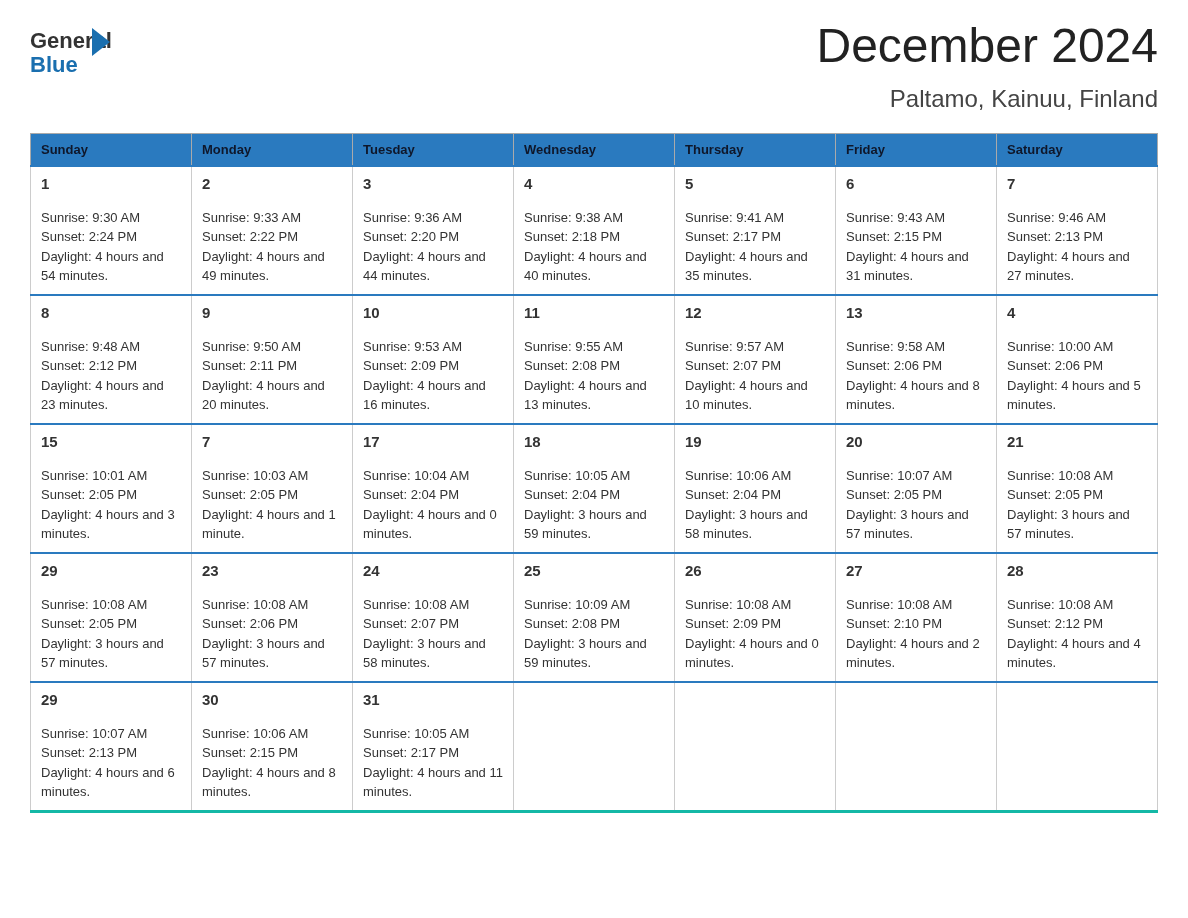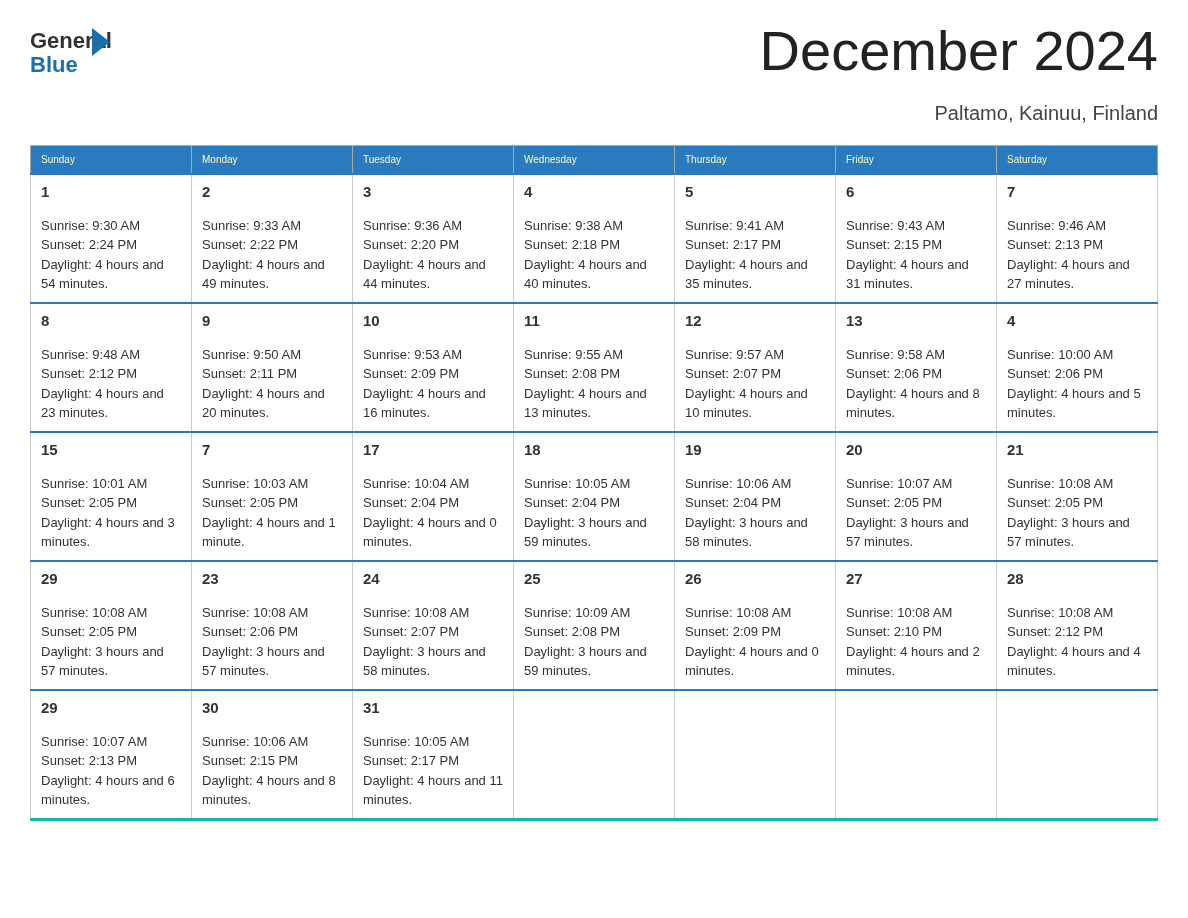--- a/index.html
+++ b/index.html
@@ -21,40 +21,40 @@
       align-items: center;
     }
     .logo-icon {
       display: flex;
       align-items: center;
     }
     .title-section {
       text-align: right;
     }
     .month-title {
-      font-size: 56px;
+      font-size: 48px;
       font-weight: normal;
       color: #222;
       line-height: 1.1;
     }
     .location-title {
-      font-size: 20px;
+      font-size: 24px;
       color: #444;
-      margin-top: 20px;
+      margin-top: 12px;
     }
     .calendar {
       width: 100%;
       border-collapse: collapse;
       border: 1px solid #aaa;
     }
     .calendar th {
       background-color: #2a7abf;
-      color: #fef9c3;
-      font-size: 10px;
-      font-weight: normal;
+      color: #0f172a;
+      font-size: 13px;
+      font-weight: bold;
       padding: 8px 10px;
       text-align: left;
       border: 1px solid #aaa;
     }
     .calendar td {
       vertical-align: top;
       padding: 8px 10px;
       border: 1px solid #ccc;
       font-size: 13px;
       color: #333;

